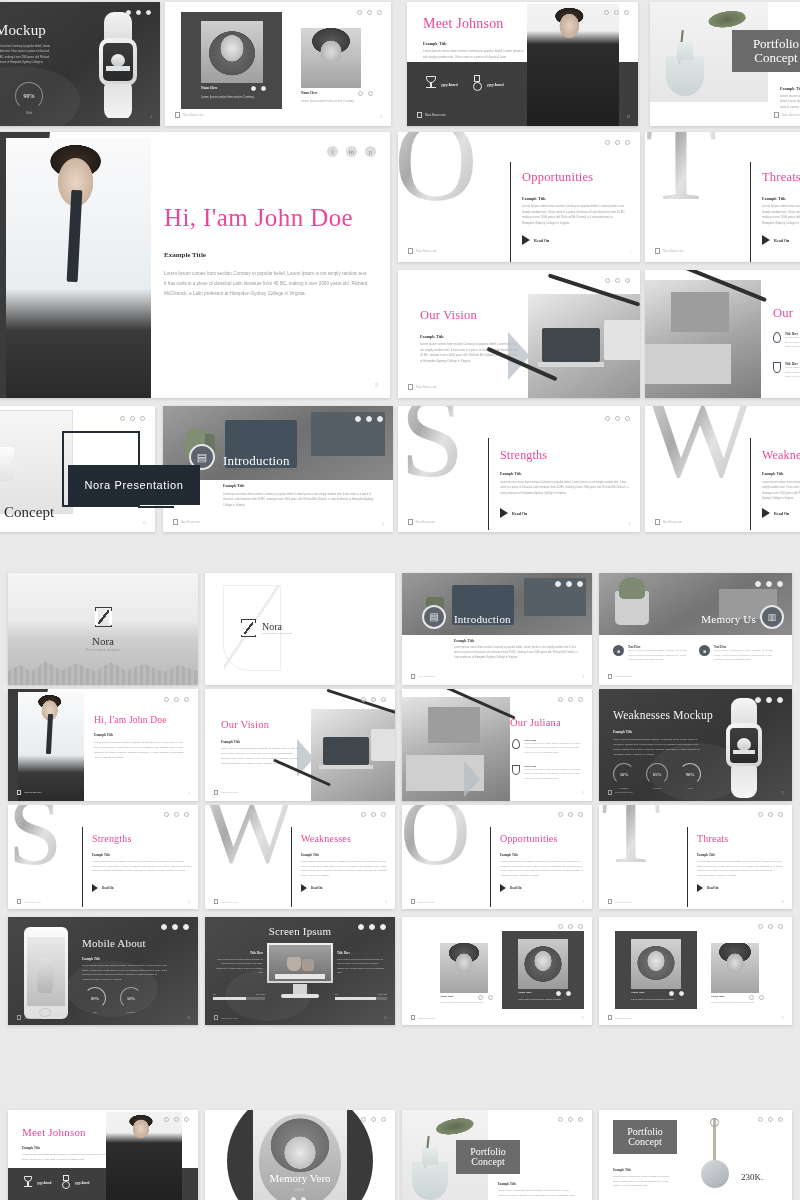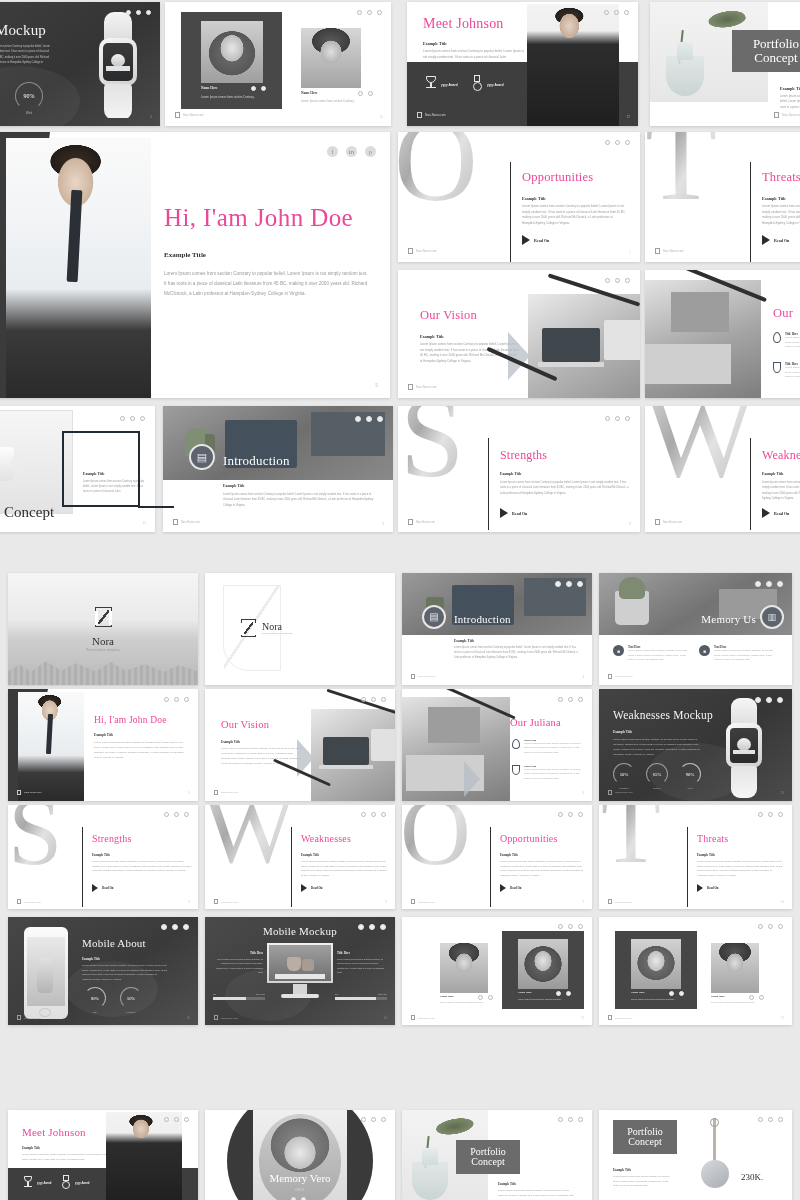--- a/index.html
+++ b/index.html
@@ -388,20 +388,23 @@
     <span>Read On</span>
   </div>
   <div class="footmark" style="left:10px;bottom:7px;">
     <span class="nmark" style="width:5px;height:6px;"></span>
     <span class="foottext" style="font-size:2.6px;">Nora.Norae.com</span>
   </div>
 </div>
 
 <div class="badge-frame" style="left:62px;top:431px;width:78px;height:76px;"></div>
 <div class="badge-line" style="left:138px;top:506px;width:36px;"></div>
+<div class="badge-box" style="left:68px;top:465px;width:132px;height:40px;">
+  <span style="font-size:11px;">Nora Presentation</span>
+</div>
 
 <div class="slide" style="left:8px;top:573px;width:190px;height:112px;">
   <div style="position:absolute;inset:0;background:linear-gradient(#f5f5f5 0%,#eaeaea 42%,#cfcfcf 58%,#b8b8b8 100%);">
     <div style="position:absolute;left:0;bottom:0;width:190px;height:34px;background:
       repeating-linear-gradient(90deg,#b0b0b0 0 3px, #bcbcbc 3px 6px);
       clip-path:polygon(0 60%,6% 40%,12% 62%,20% 30%,28% 58%,36% 36%,46% 60%,54% 32%,62% 58%,72% 38%,82% 62%,90% 42%,100% 60%,100% 100%,0 100%);"></div>
   </div>
   <div style="position:absolute;left:0;right:0;top:34px;text-align:center;">
     <div class="logo-n" style="width:17px;height:20px;border:1px solid #3c3c3c;margin:0 auto;position:relative;">
       <div style="position:absolute;left:2px;top:2px;right:2px;bottom:2px;background:linear-gradient(to bottom right,transparent 44%,#3c3c3c 44%,#3c3c3c 58%,transparent 58%);"></div>
@@ -733,21 +736,21 @@
   <div class="footmark" style="left:9px;bottom:5px;">
     <span class="nmark" style="width:4px;height:5px;border-color:#9a9a9a;"></span>
     <span class="foottext" style="font-size:2.3px;color:#a6a6a6;">Nora.Norae.com</span>
   </div>
   <div class="pagenum" style="right:8px;bottom:5px;font-size:2.6px;color:#8f8f8f;">16</div>
 </div>
 
 <div class="slide dark" style="left:205px;top:917px;width:190px;height:108px;
      background:linear-gradient(145deg,#4a4a4a 0%,#3d3d3d 55%,#535353 100%);">
   <div style="position:absolute;left:20px;top:52px;width:86px;height:52px;border-radius:50%;background:rgba(255,255,255,.05);"></div>
-  <div class="h-title" style="position:absolute;left:0;right:0;top:8px;text-align:center;font-size:11px;color:#f4f4f4;">Mobile Mockup</div>
+  <div class="h-title" style="position:absolute;left:0;right:0;top:8px;text-align:center;font-size:11px;color:#f4f4f4;">Screen Ipsum</div>
   <div style="position:absolute;left:62px;top:26px;width:66px;height:58px;">
     <div style="position:absolute;left:0;top:0;width:66px;height:40px;background:linear-gradient(#f0f0f0,#d3d3d3);padding:2px;">
       <div style="width:100%;height:100%;background:linear-gradient(#9f9f9f,#6f6f6f);position:relative;">
         <div style="position:absolute;left:18px;top:12px;width:14px;height:14px;border-radius:3px 3px 6px 6px;background:#b9ada4;"></div>
         <div style="position:absolute;left:33px;top:14px;width:12px;height:12px;border-radius:3px;background:#a79c93;"></div>
         <div style="position:absolute;left:6px;bottom:2px;width:50px;height:5px;background:#e6e6e6;"></div>
       </div>
     </div>
     <div style="position:absolute;left:26px;top:41px;width:14px;height:10px;background:#d6d6d6;"></div>
     <div style="position:absolute;left:14px;top:51px;width:38px;height:4px;border-radius:2px;background:#e2e2e2;"></div>

